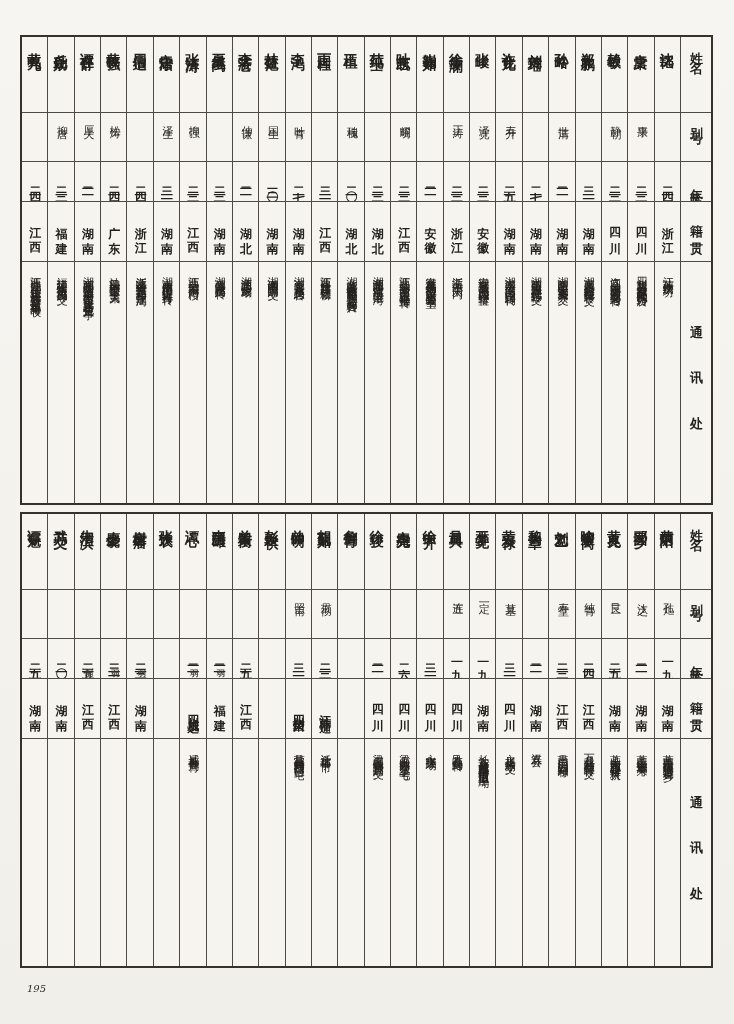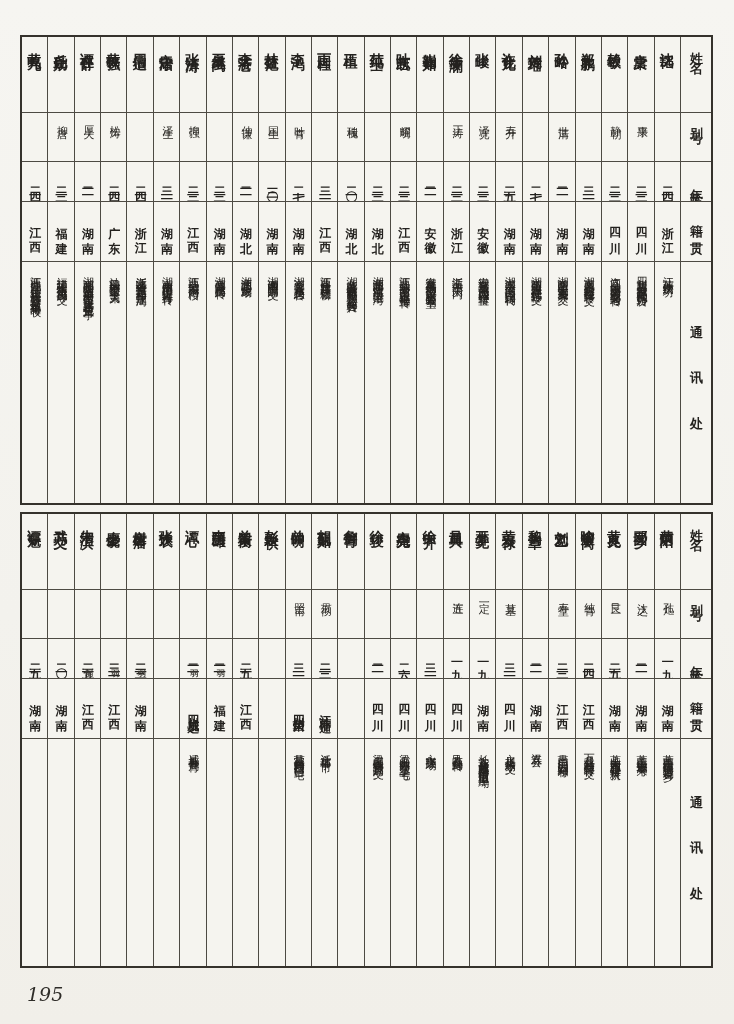--- a/index.html
+++ b/index.html
@@ -58,21 +58,21 @@
   .h-name  .v { letter-spacing:9px; }
   .h-alias .v { letter-spacing:5px; }
   .h-age   .v { letter-spacing:3px; }
   .h-origin.cell { align-items:center; } 
   .h-origin .v { letter-spacing:17px; }
   .h-addr.cell { align-items:center; padding-top:0; }
   .h-addr .v { letter-spacing:46px; }
   .pageno {
     position:absolute; left:27px; top:983px;
     font-family:"DejaVu Serif", serif;
-    font-size:19px; font-style:italic; color:#2e2c28;
+    font-size:10px; font-style:italic; color:#2e2c28;
   }
 </style>
 </head>
 <body>
 
 <div class="page">
 
   <div class="tbl tbl-1">
     <div class="col hdr">
       <div class="cell c-name h-name">

